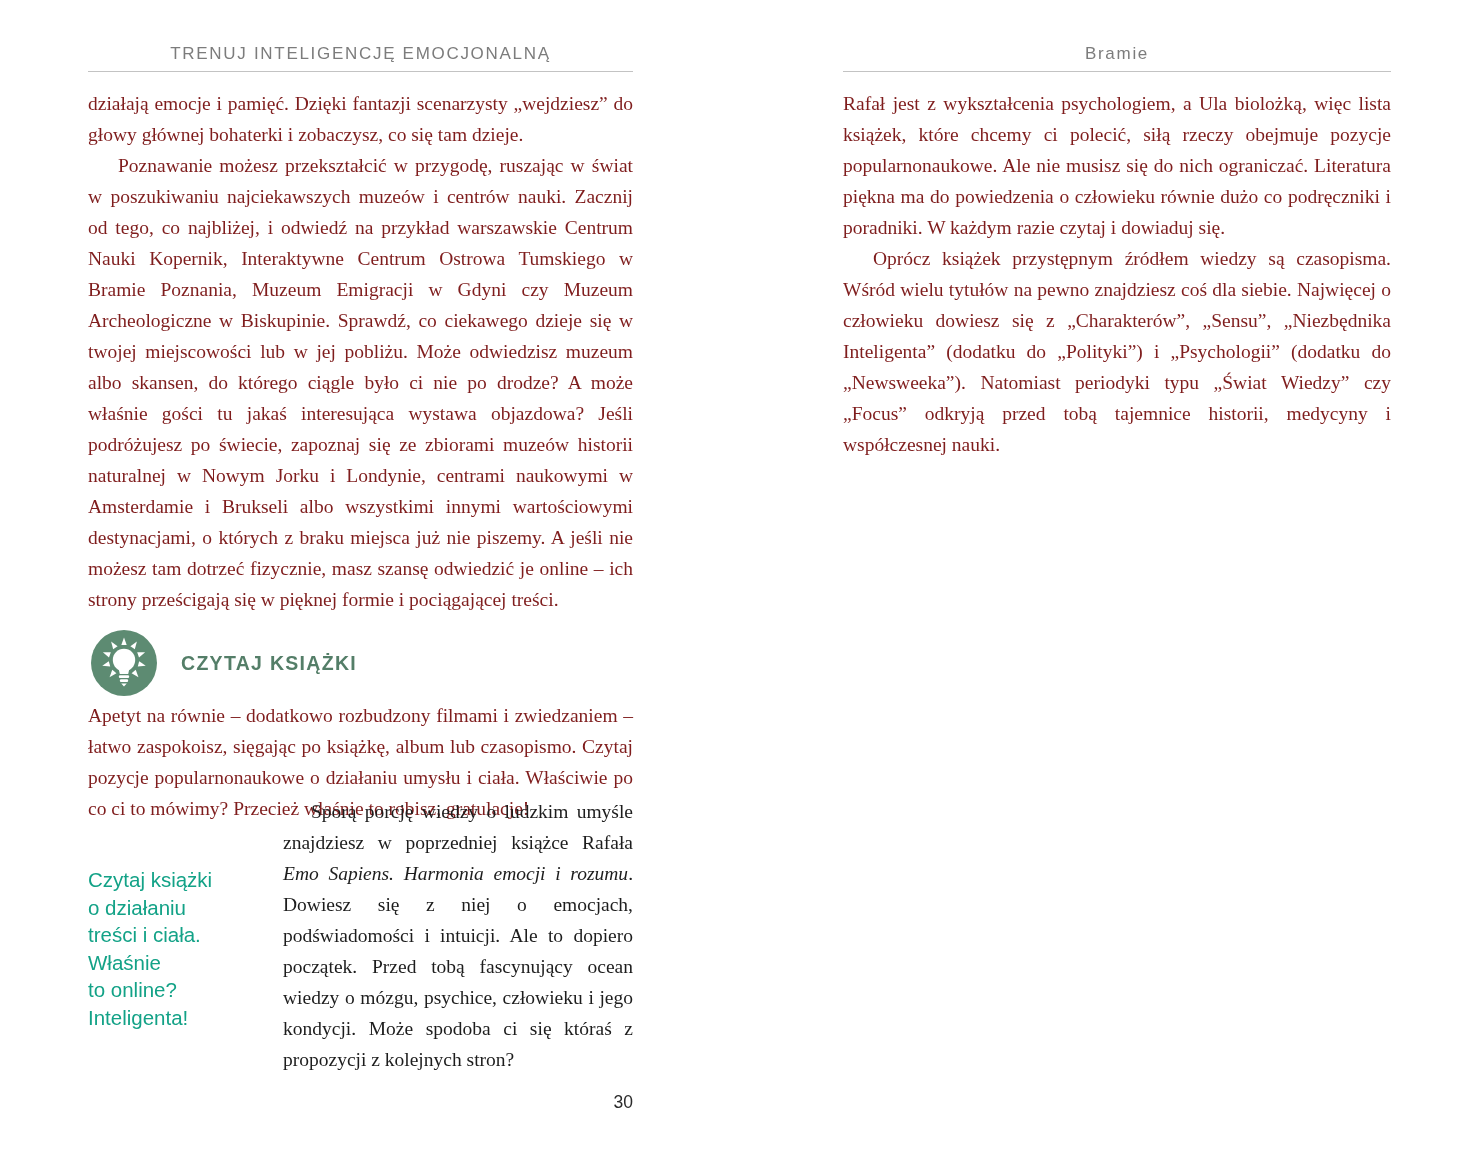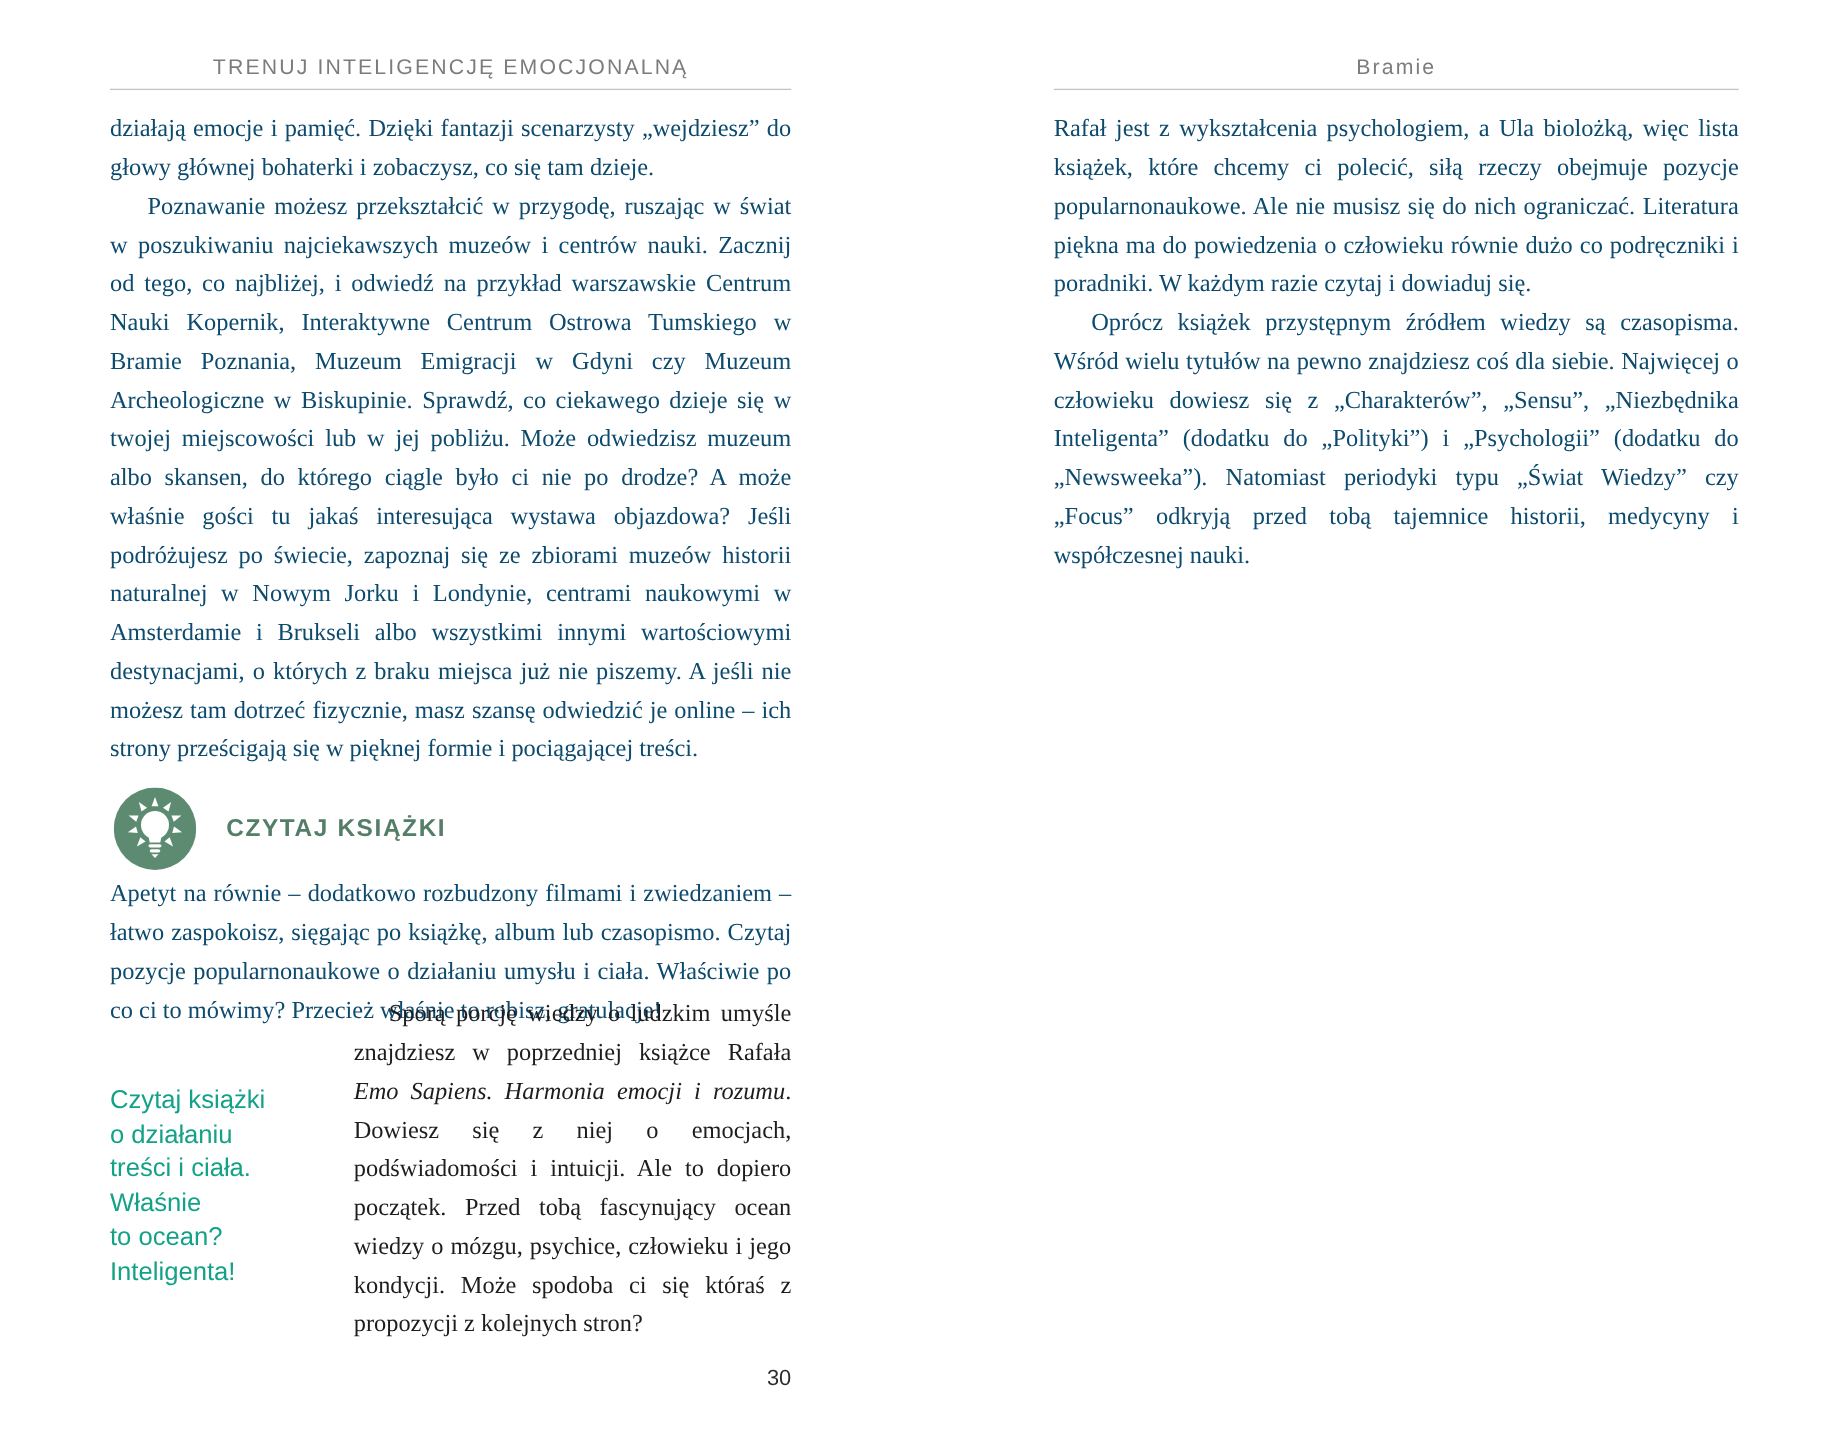--- a/index.html
+++ b/index.html
@@ -20,21 +20,21 @@
     white-space:nowrap;
   }
   .head-rule {
     position:absolute; top:71px; left:0; right:0; height:0;
     border-top:1px solid #c3c3c3;
   }
 
   .body-block { position:absolute; left:0; right:0; }
   .body-block p {
     margin:0;
-    font-size:19.5px; line-height:31px; color:#0c4a6e;
+    font-size:19.5px; line-height:31px; color:#7f1d1d;
     text-align:justify;
   }
   .body-block p.indent { text-indent:30px; }
 
   .section-head {
     position:absolute; top:630px; left:3px;
     display:flex; align-items:center; gap:24px;
   }
   .section-head .icon-wrap { width:66px; height:66px; flex:0 0 auto; }
   .section-title {
@@ -106,21 +106,21 @@
 
   <div class="body-block apetyt-block">
     <p>Apetyt na równie – dodatkowo rozbudzony filmami i zwiedzaniem – łatwo zaspokoisz, sięgając po książkę, album lub czasopismo. Czytaj pozycje popularnonaukowe o działaniu umysłu i ciała. Właściwie po co ci to mówimy? Przecież właśnie to robisz, gratulacje!</p>
   </div>
 
   <div class="pull-quote">
     <div>Czytaj książki</div>
     <div>o działaniu</div>
     <div>treści i ciała.</div>
     <div>Właśnie</div>
-    <div>to ocean?</div>
+    <div>to online?</div>
     <div>Inteligenta!</div>
   </div>
 
   <div class="narrow-col">
     <p><span>Sporą porcję wiedzy o ludzkim umyśle znajdziesz w poprzedniej książce Rafała </span><span class="book-title">Emo Sapiens. Harmonia emocji i rozumu</span><span>. Dowiesz się z niej o emocjach, podświadomości i intuicji. Ale to dopiero początek. Przed tobą fascynujący ocean wiedzy o mózgu, psychice, człowieku i jego kondycji. Może spodoba ci się któraś z propozycji z kolejnych stron?</span></p>
   </div>
 
   <div class="page-number">30</div>
 </div>
 

